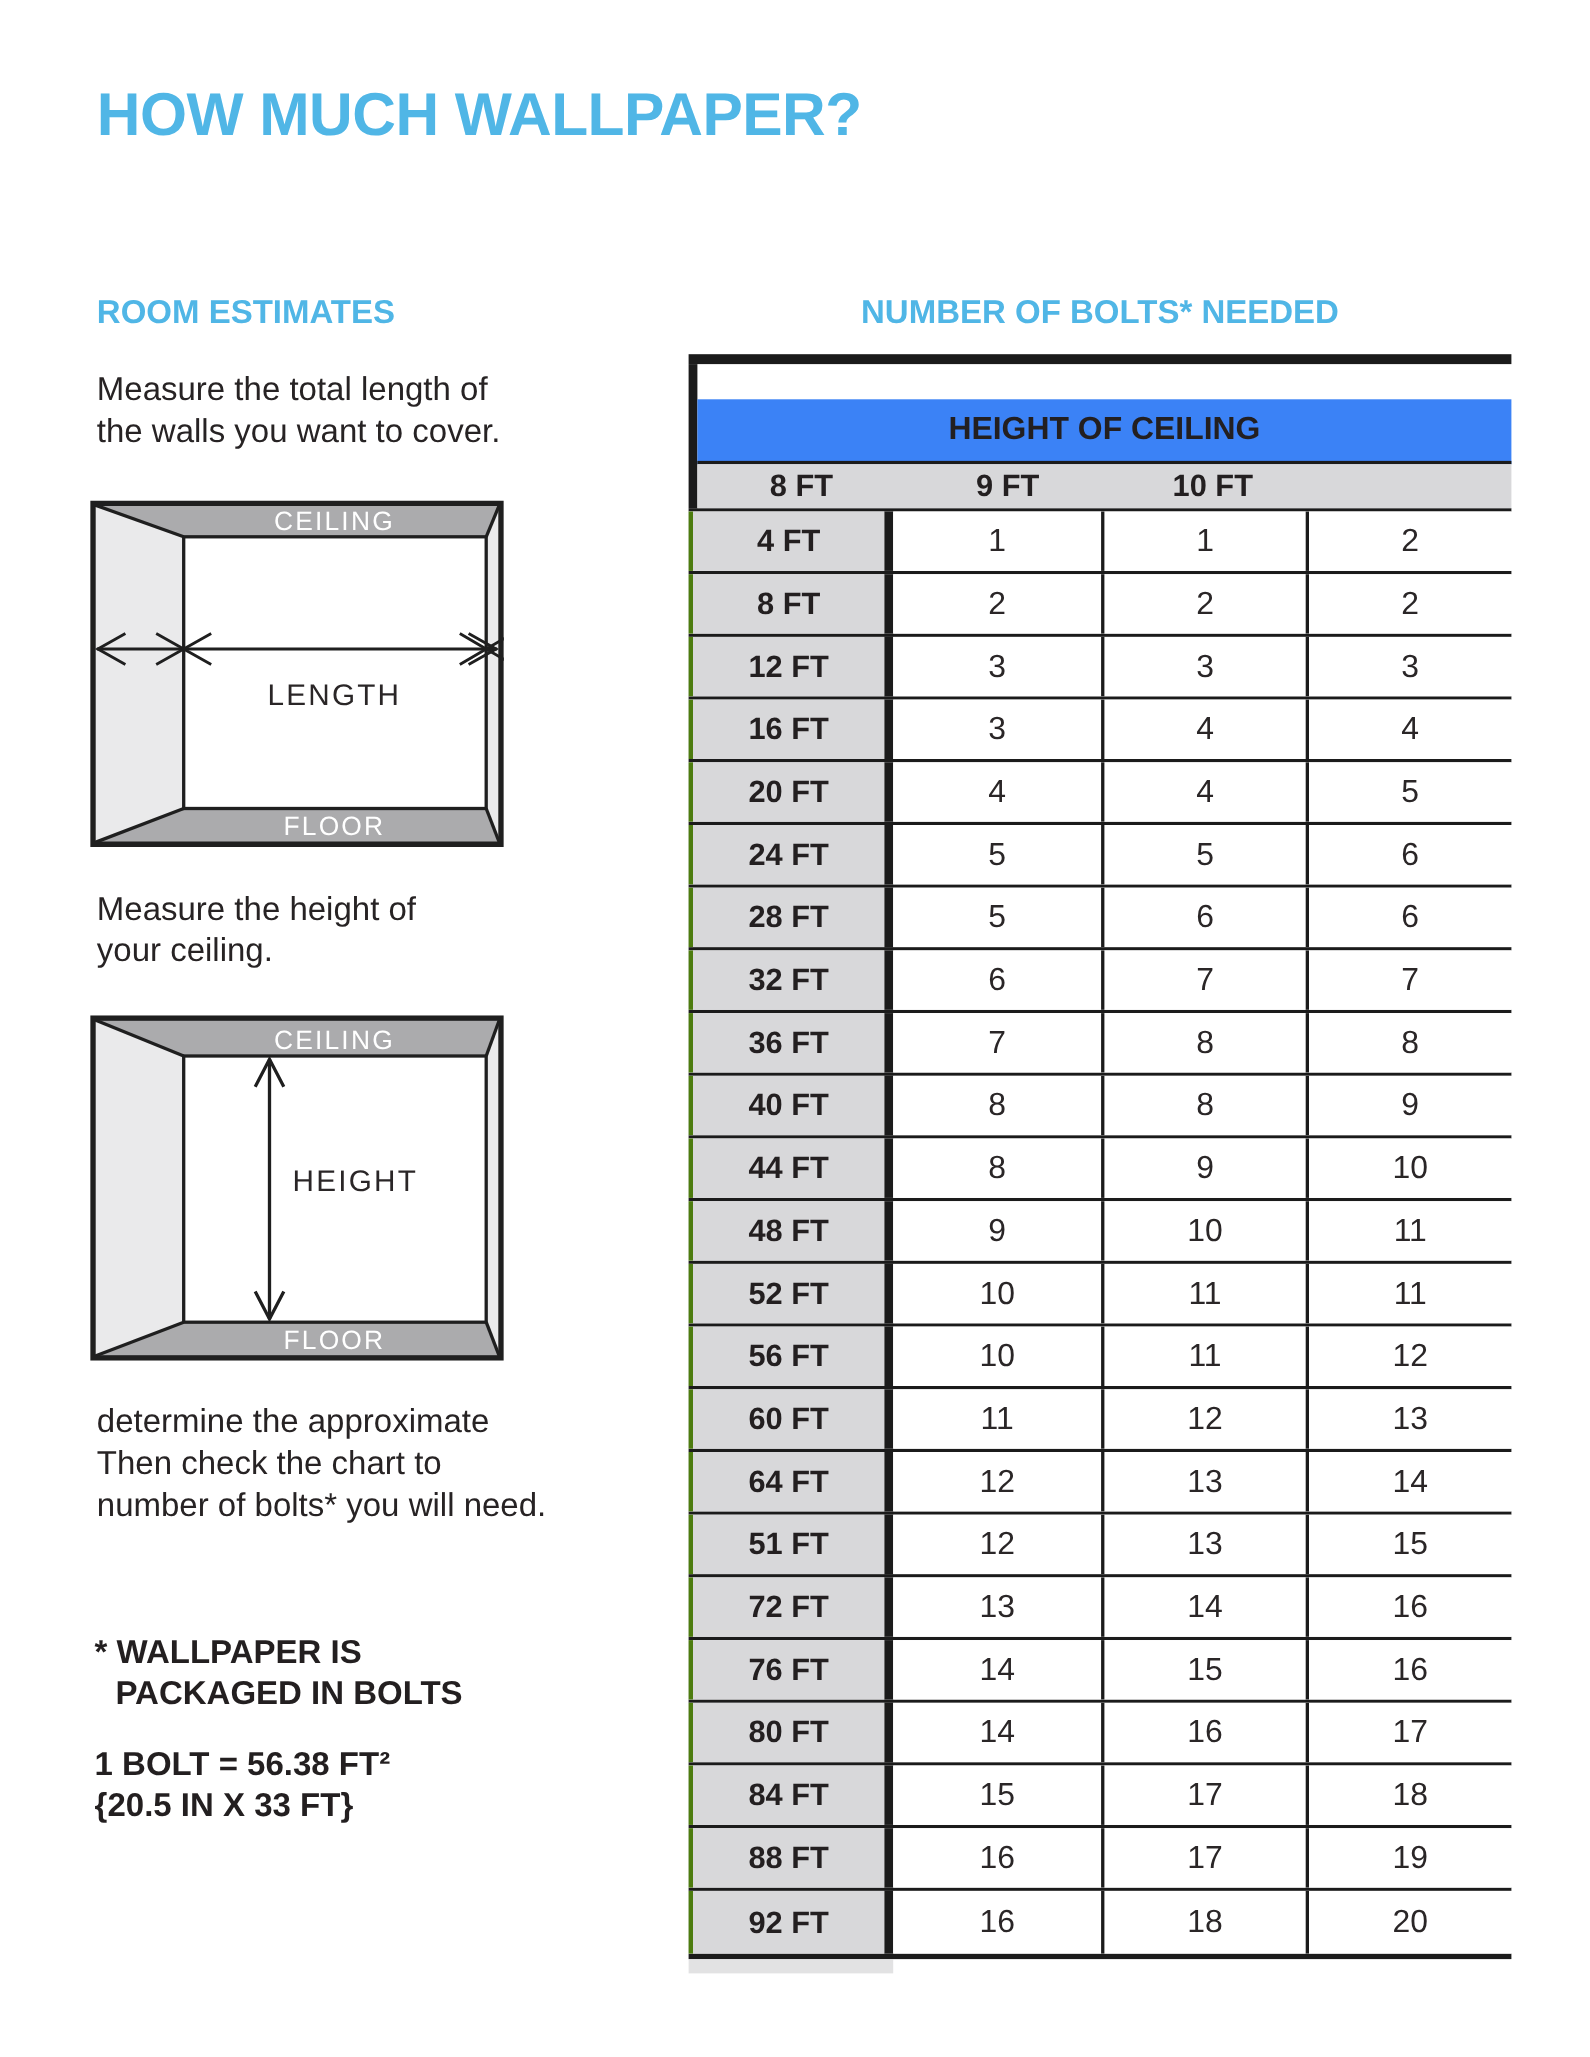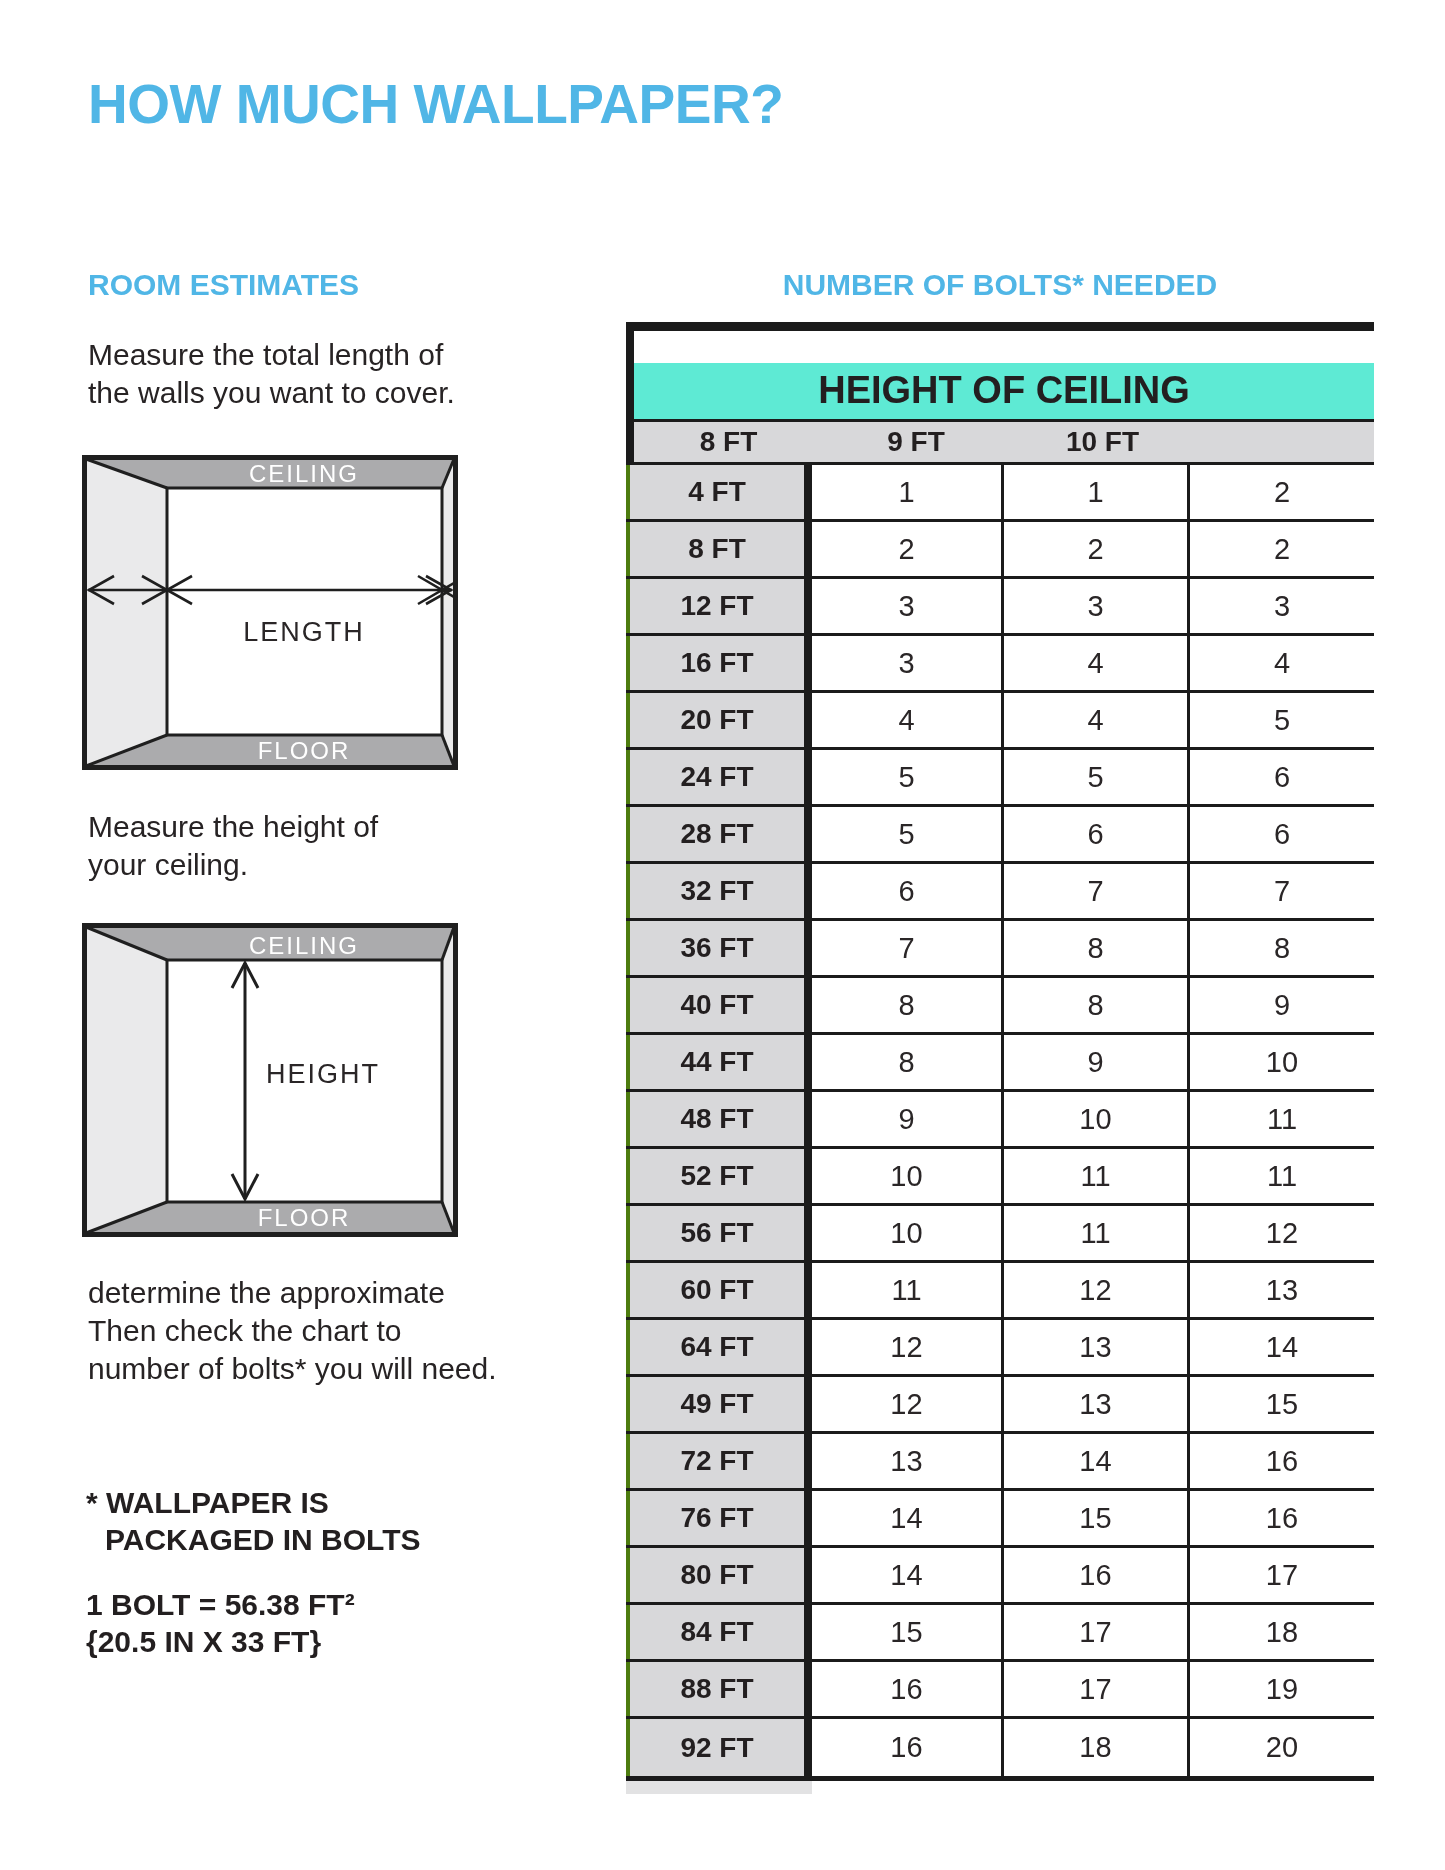--- a/index.html
+++ b/index.html
@@ -52,23 +52,23 @@
   .topbar{height:9px;background:#1b1b1b;}
   .thead{display:flex;border-bottom:3px solid #1b1b1b;height:134px;}
   .hlabel{
     width:178px;background:#D8D8DA;border-left:4px solid #1b1b1b;
     display:flex;align-items:center;justify-content:center;text-align:center;
     font-size:29px;font-weight:bold;line-height:1.2;color:#231F20;
   }
   .vdiv{width:8px;background:#1b1b1b;align-self:stretch;flex:0 0 8px;}
   .hdata{flex:1;display:flex;flex-direction:column;}
   .hoc{
-    height:77px;background:#5eead4;border-bottom:3px solid #1b1b1b;
+    height:77px;background:#3b82f6;border-bottom:3px solid #1b1b1b;
     display:flex;align-items:center;justify-content:center;
-    font-size:38px;font-weight:bold;color:#231F20;margin-top:32px;
+    font-size:29px;font-weight:bold;color:#231F20;margin-top:32px;
   }
   .hsubs{height:54px;display:flex;background:#D8D8DA;}
   .hsub{
     display:flex;align-items:center;justify-content:center;
     font-size:28px;font-weight:bold;color:#231F20;
   }
   .hsub.s1{width:189px;} .hsub.s2{width:186px;} .hsub.s3{width:187px;}
   .tbody .trow{display:flex;height:57px;border-bottom:3px solid #1b1b1b;}
   .tbody .trow:last-child{border-bottom:none;}
   .rlabel{
@@ -315,21 +315,21 @@
 
         <div class="trow">
           <div class="rlabel">64 FT</div>
           <div class="vdiv"></div>
           <div class="cell c1">12</div>
           <div class="cell c2">13</div>
           <div class="cell c3">14</div>
         </div>
 
         <div class="trow">
-          <div class="rlabel">49 FT</div>
+          <div class="rlabel">51 FT</div>
           <div class="vdiv"></div>
           <div class="cell c1">12</div>
           <div class="cell c2">13</div>
           <div class="cell c3">15</div>
         </div>
 
         <div class="trow">
           <div class="rlabel">72 FT</div>
           <div class="vdiv"></div>
           <div class="cell c1">13</div>

